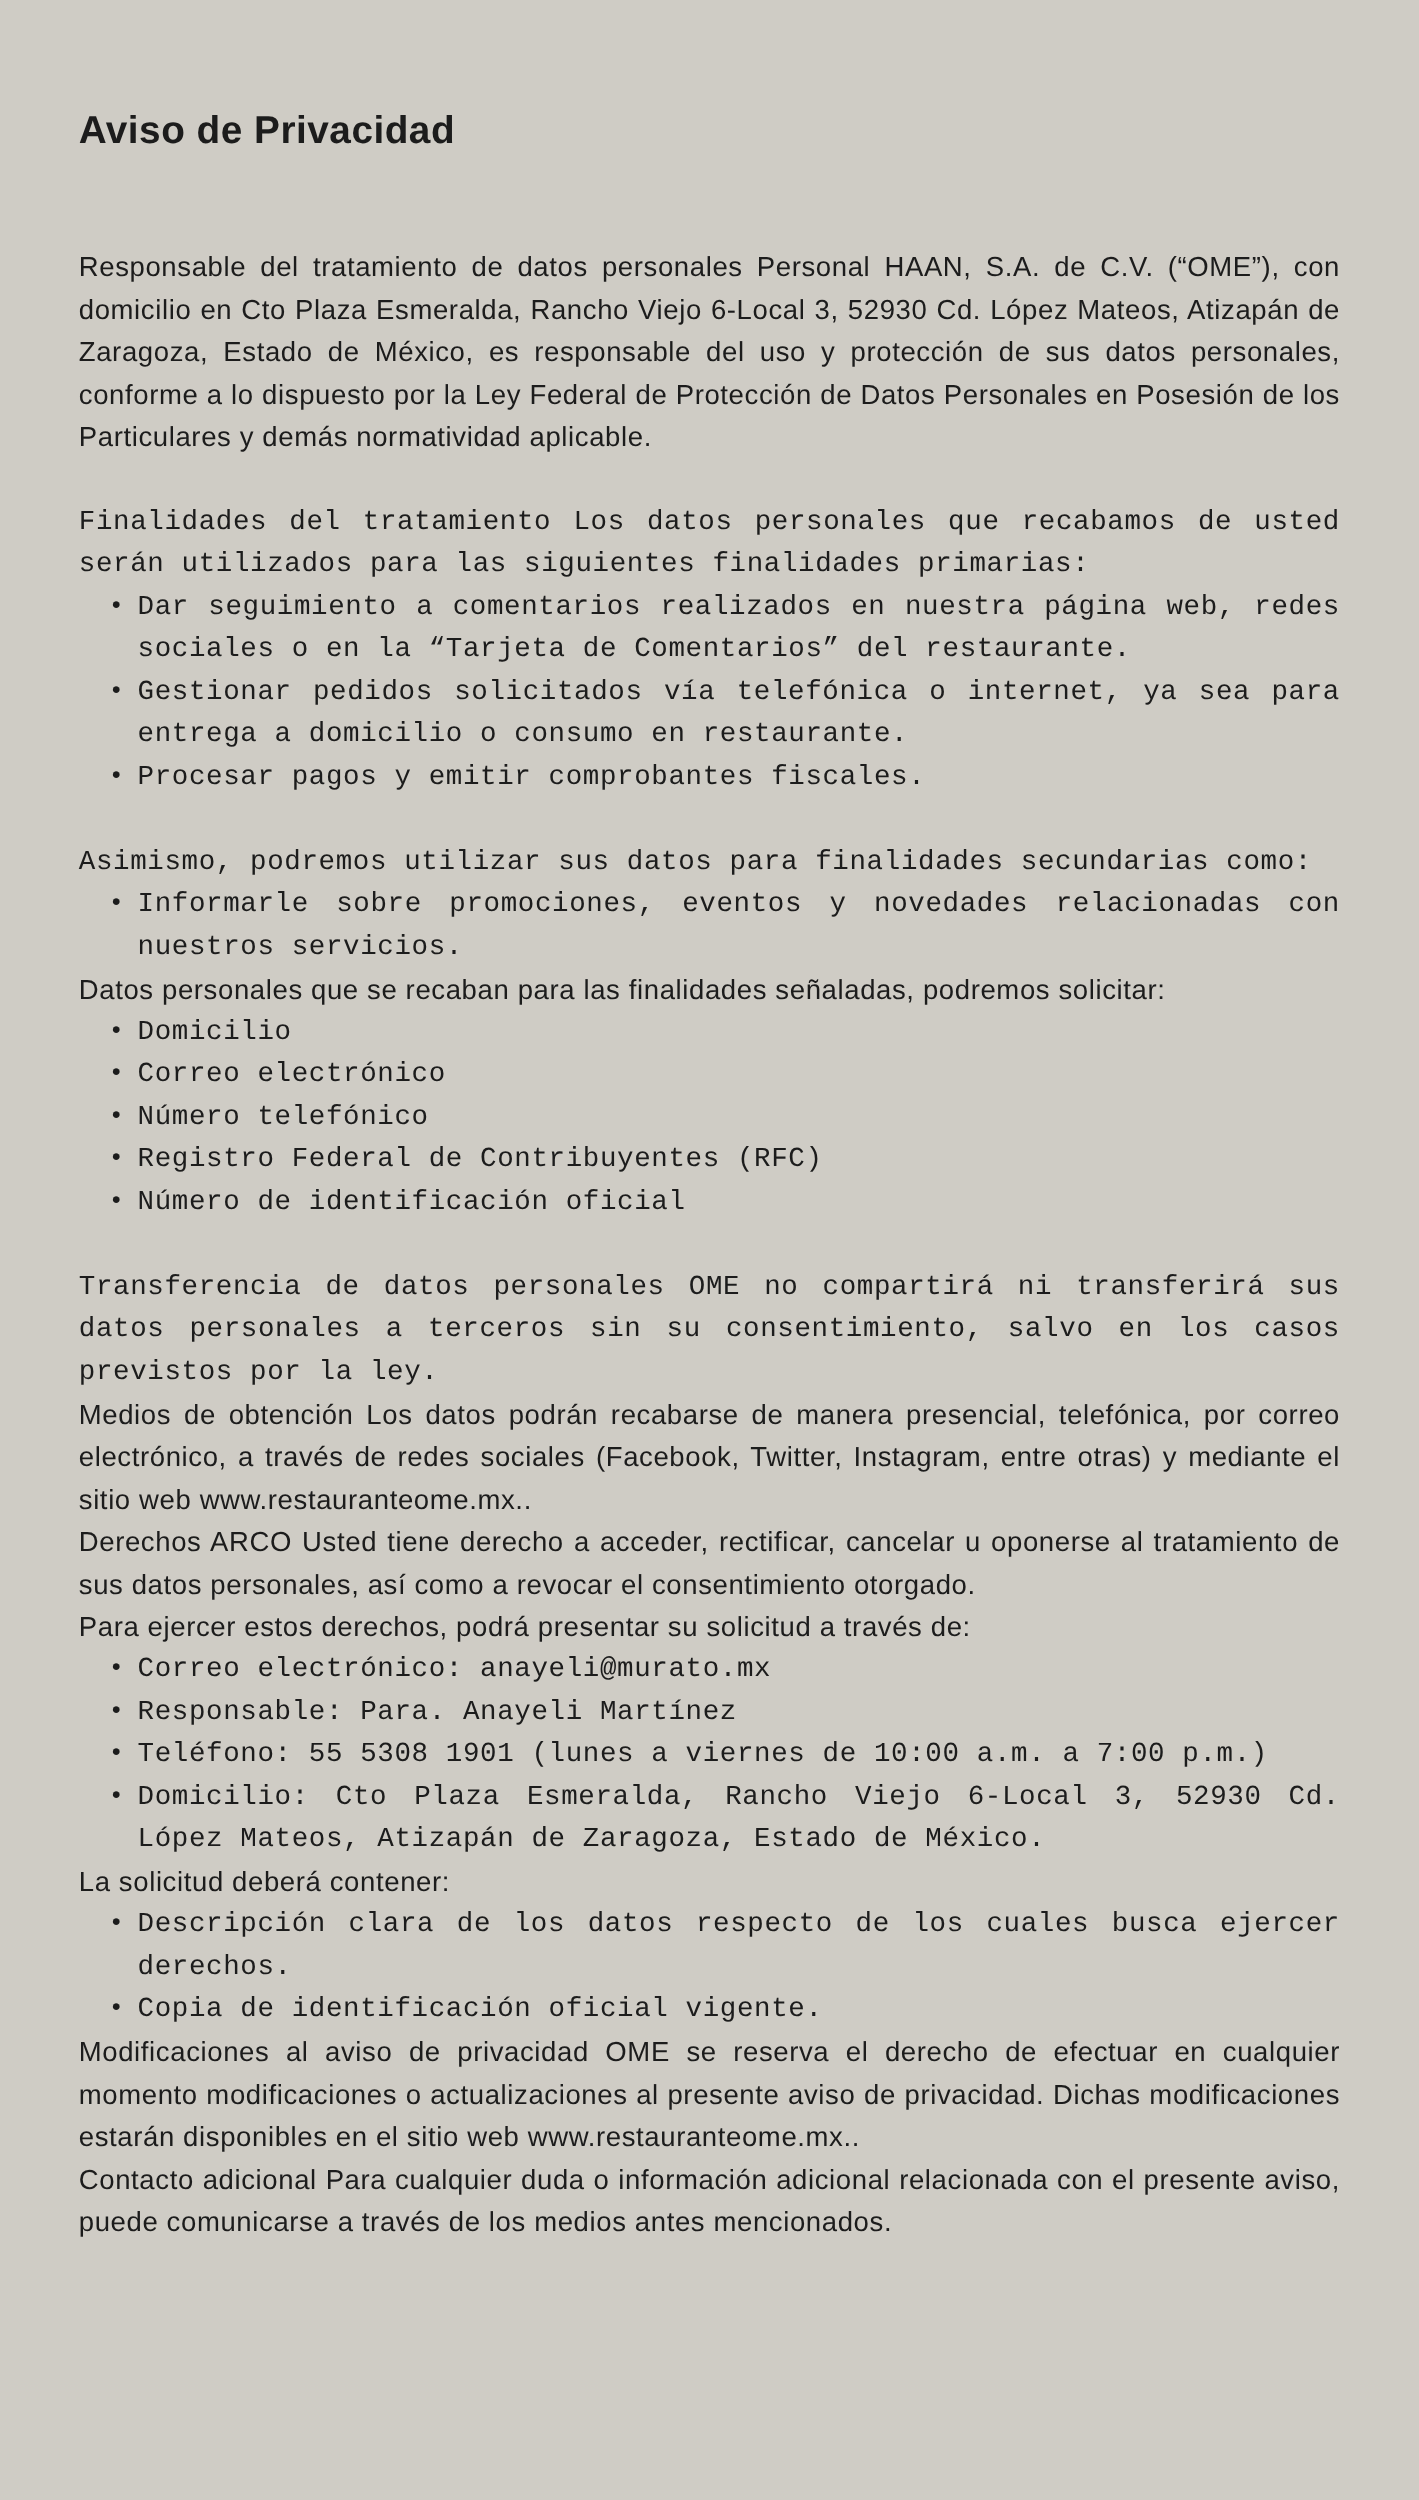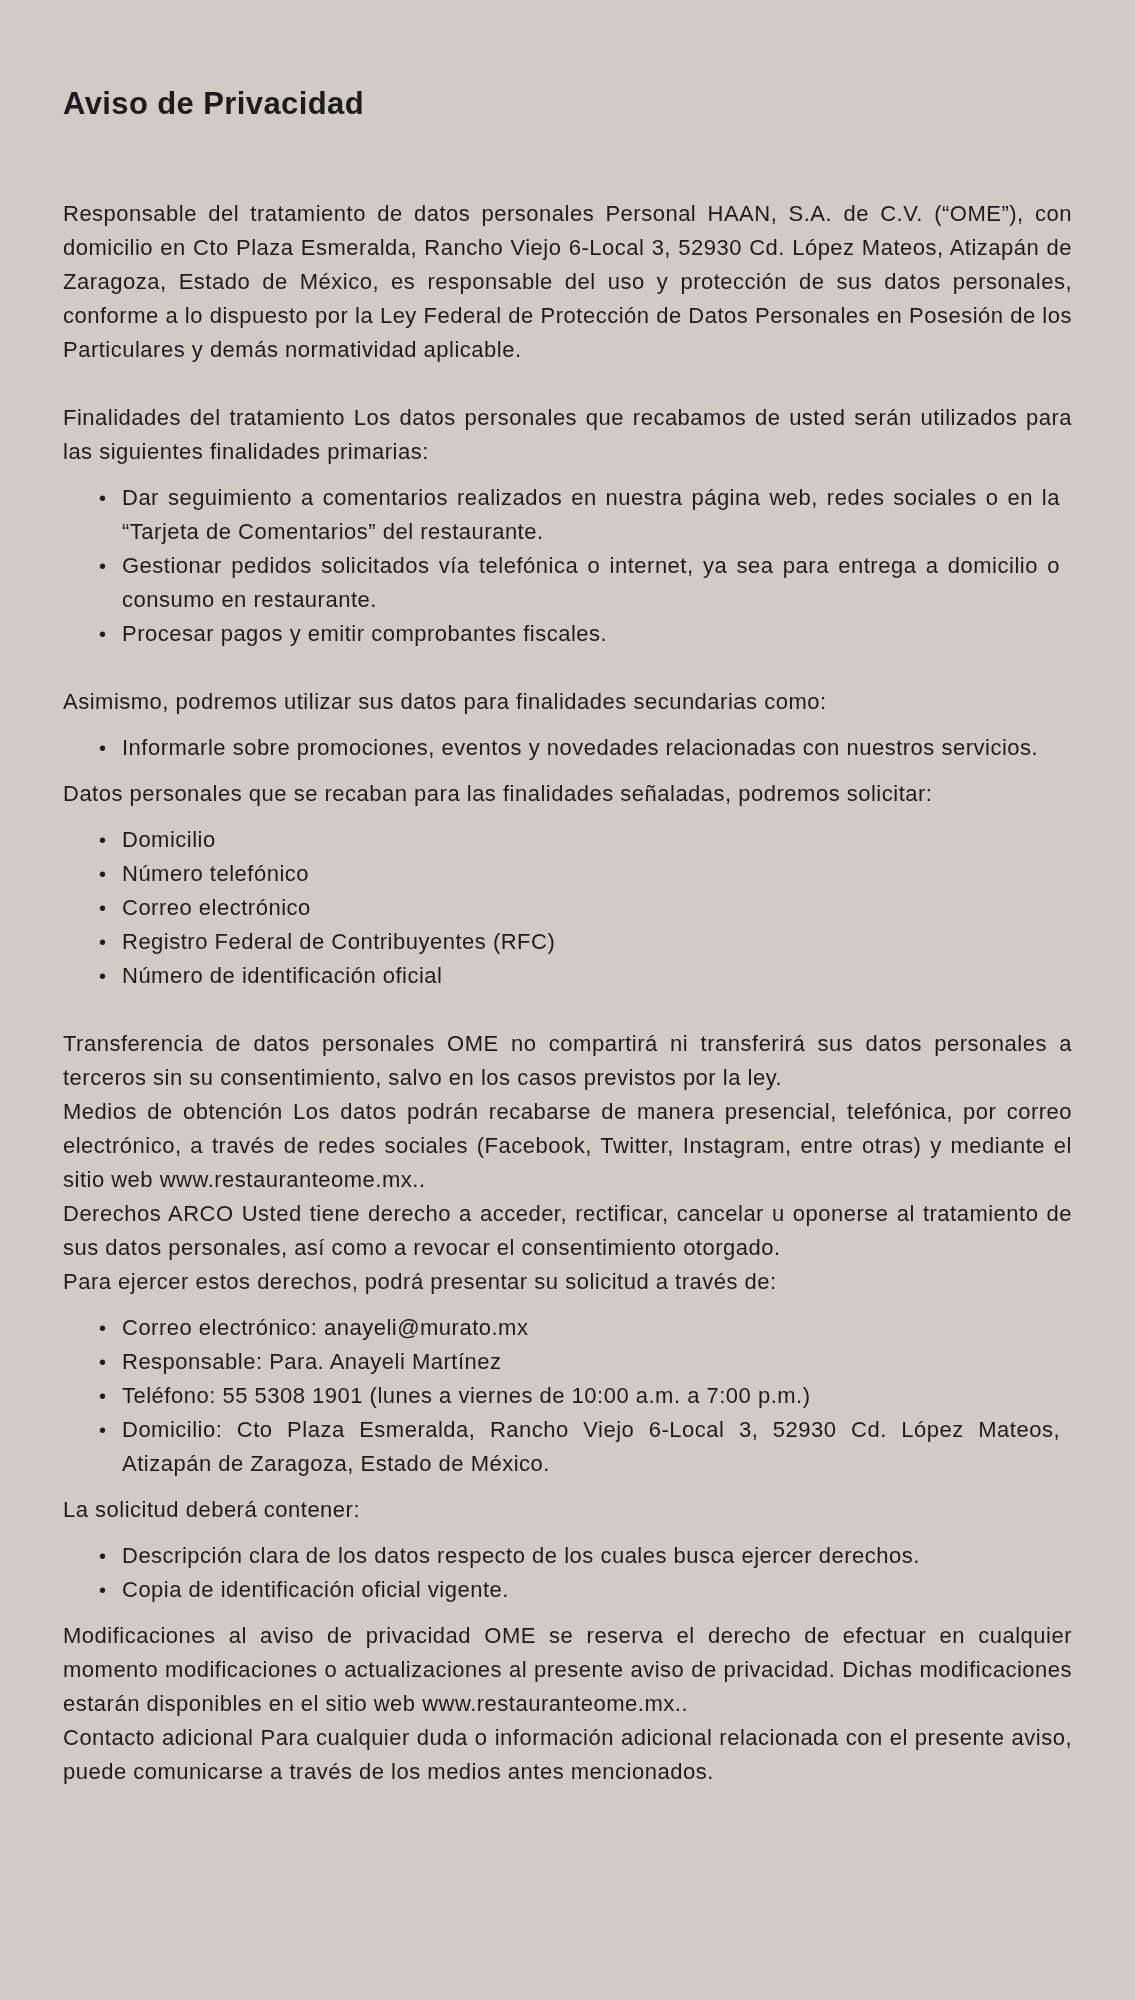--- a/index.html
+++ b/index.html
@@ -29,25 +29,27 @@
   }
   .para {
     font-size: 22px;
     line-height: 34px;
     letter-spacing: 0.5px;
     text-align: justify;
     margin: 0;
   }
   .mt {
     margin-top: 34px;
+    font-family: Liberation Mono, monospace;
   }
   ul.doc-list {
     list-style: none;
-    margin: 12px;
+    margin: 0;
     padding: 0 0 0 24px;
+    font-family: Liberation Mono, monospace;
   }
   ul.doc-list li {
     position: relative;
     font-size: 22px;
     line-height: 34px;
     letter-spacing: 0.5px;
     text-align: justify;
     padding-left: 23px;
   }
   ul.doc-list li::before {
@@ -78,22 +80,22 @@
   <p class="para mt">Asimismo, podremos utilizar sus datos para finalidades secundarias como:</p>
 
   <ul class="doc-list">
     <li>Informarle sobre promociones, eventos y novedades relacionadas con nuestros servicios.</li>
   </ul>
 
   <p class="para">Datos personales que se recaban para las finalidades señaladas, podremos solicitar:</p>
 
   <ul class="doc-list">
     <li>Domicilio</li>
+    <li>Correo electrónico</li>
     <li>Número telefónico</li>
-    <li>Correo electrónico</li>
     <li>Registro Federal de Contribuyentes (RFC)</li>
     <li>Número de identificación oficial</li>
   </ul>
 
   <p class="para mt">Transferencia de datos personales OME no compartirá ni transferirá sus datos personales a terceros sin su consentimiento, salvo en los casos previstos por la ley.</p>
 
   <p class="para">Medios de obtención Los datos podrán recabarse de manera presencial, telefónica, por correo electrónico, a través de redes sociales (Facebook, Twitter, Instagram, entre otras) y mediante el sitio web www.restauranteome.mx..</p>
 
   <p class="para">Derechos ARCO Usted tiene derecho a acceder, rectificar, cancelar u oponerse al tratamiento de sus datos personales, así como a revocar el consentimiento otorgado.</p>
 

